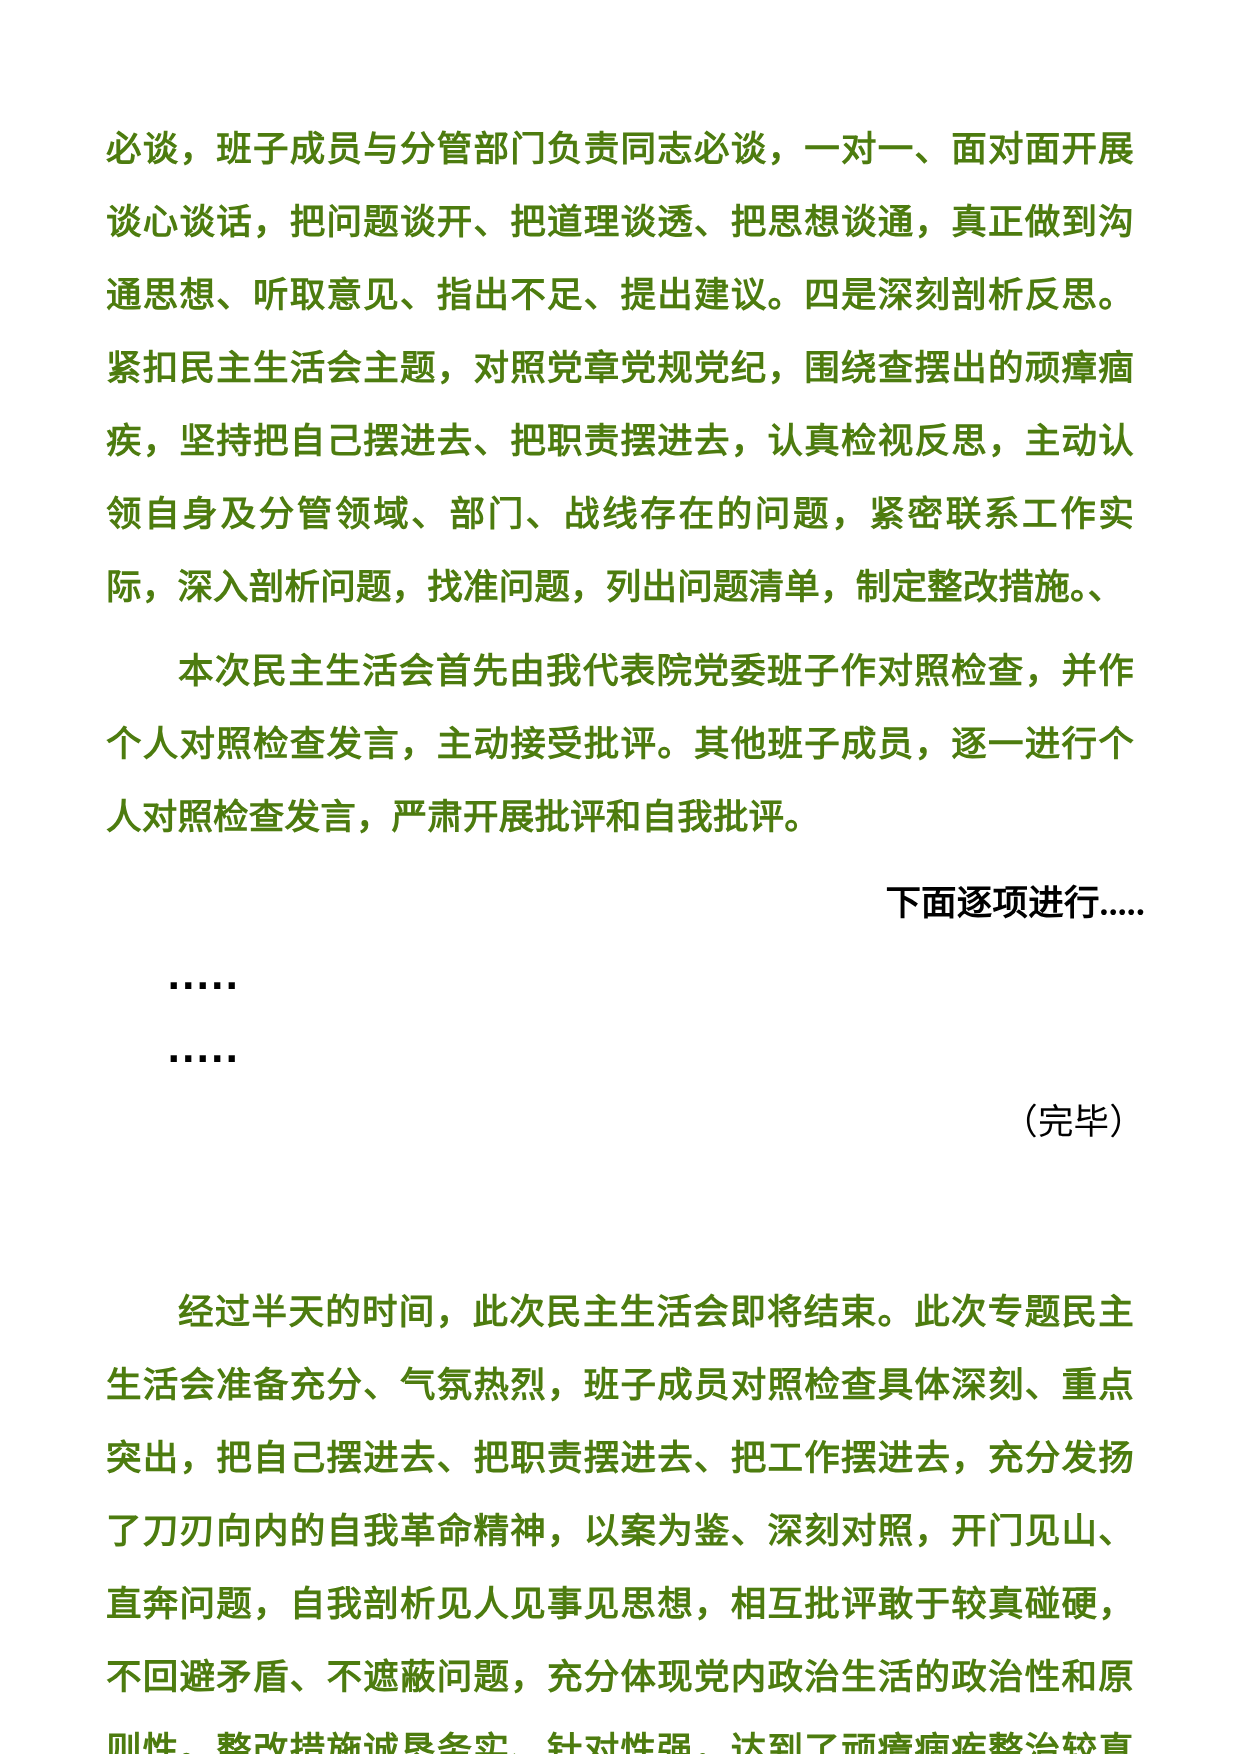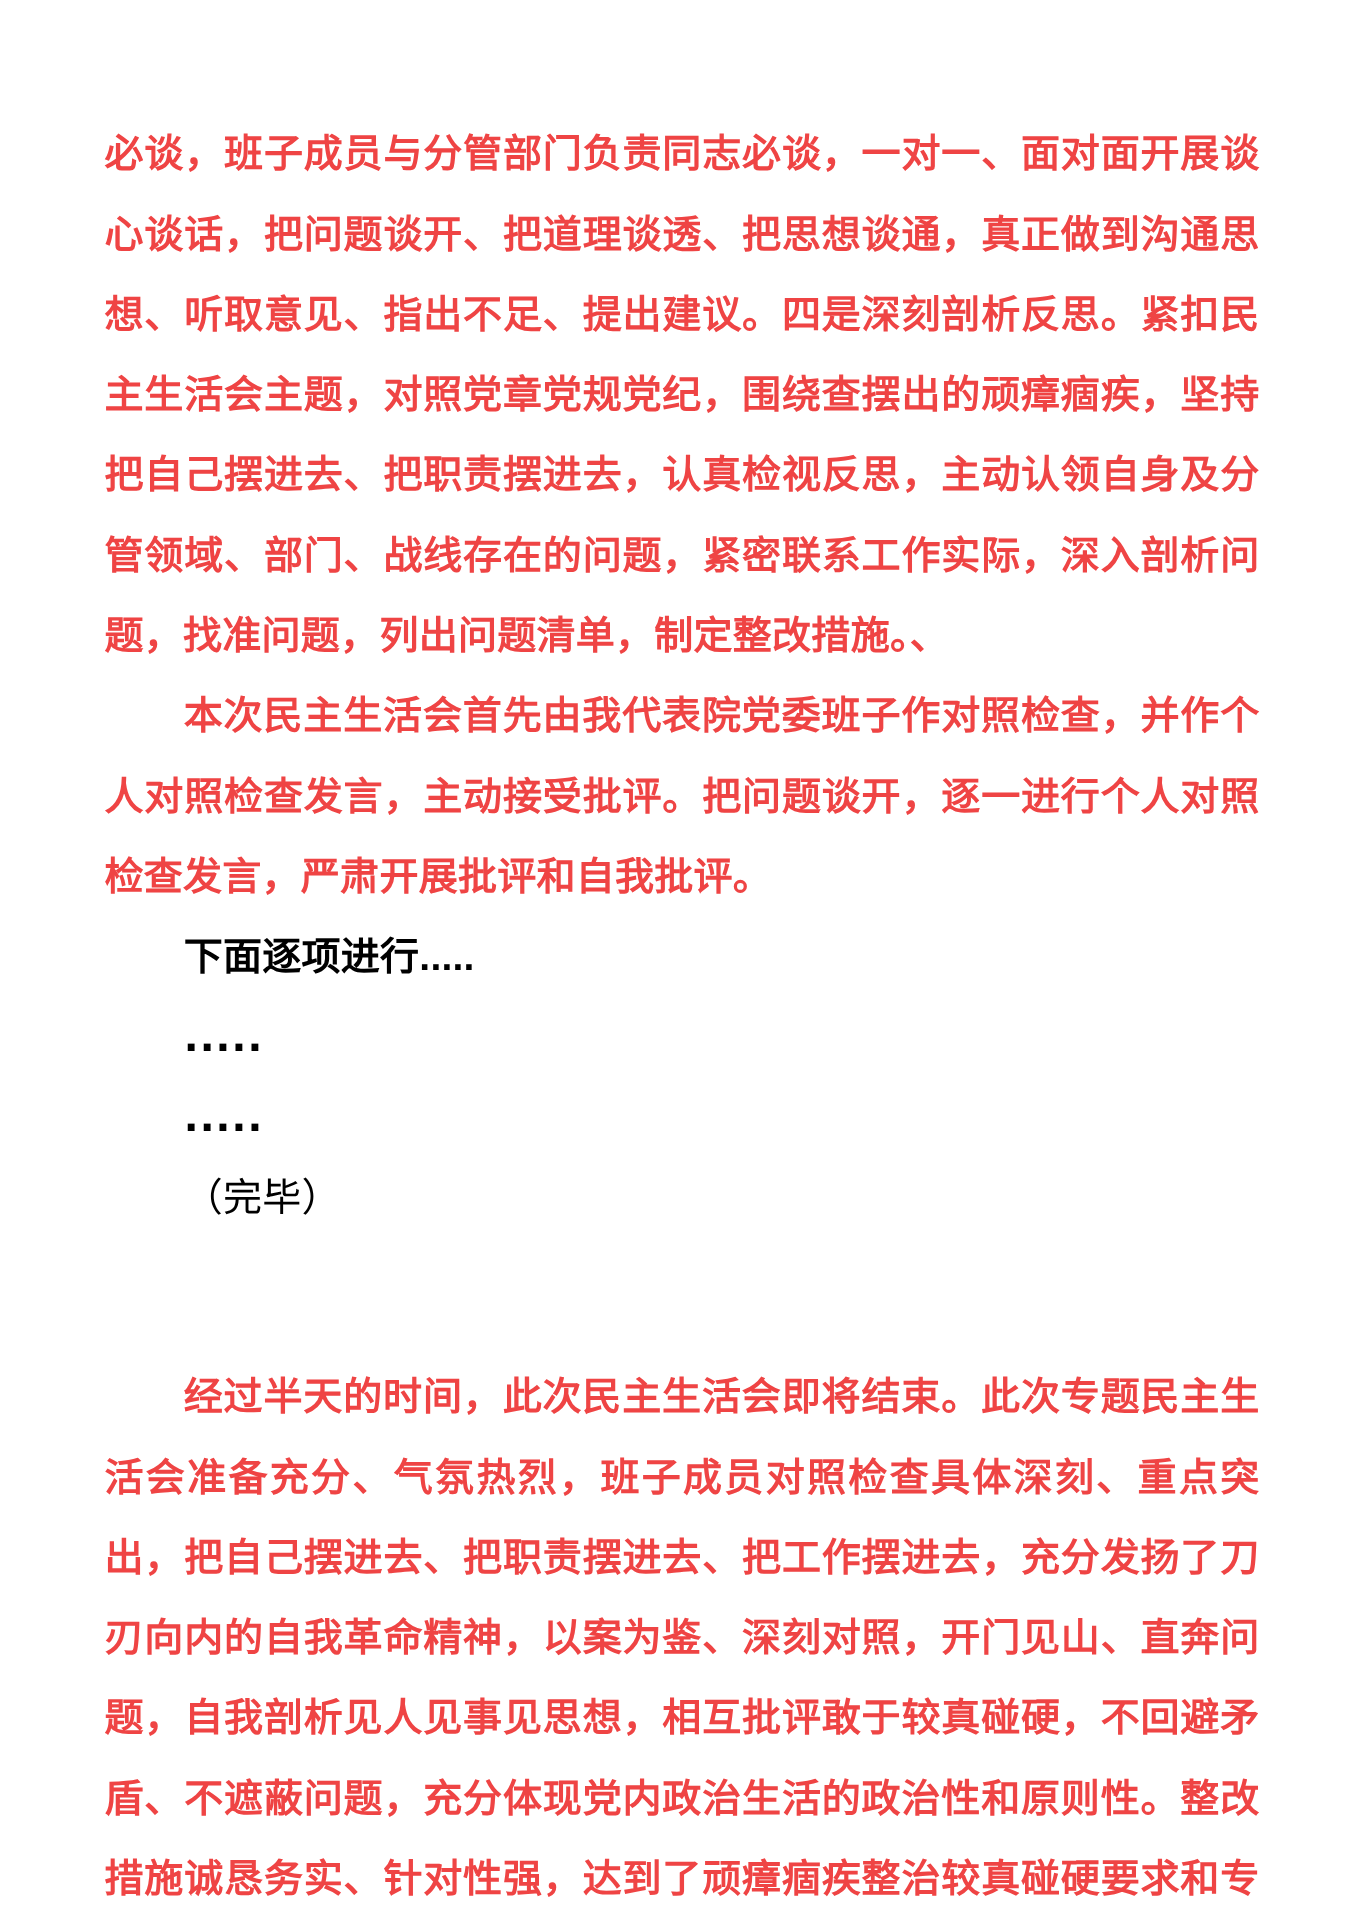--- a/index.html
+++ b/index.html
@@ -21,45 +21,45 @@
 
   .doc-body {
     position: absolute;
     left: 95px;
     top: 104px;
     width: 1050px;
   }
 
   
   .para {
-    font-family: Liberation Serif, serif;
+    font-family: Liberation Mono, monospace;
     font-weight: 700;
     font-size: 35.5px;
     line-height: 73px;
-    color: #ef4444;
+    color: #4d7c0f;
     text-align: justify;
     text-justify: inter-character;
     text-align-last: left;
-    margin: 0;
+    margin: 11px;
     letter-spacing: 0.2px;
     -webkit-font-smoothing: none;
   }
 
   .para.indent {
     text-indent: 72px;
   }
 
   
   .para-light {
-    font-family: Liberation Sans, sans-serif;
+    font-family: Liberation Serif, serif;
     font-weight: 600;
     font-size: 35.5px;
     line-height: 73px;
     color: #000000;
-    text-align: left;
+    text-align: right;
     margin: 0;
     text-indent: 72px;
     letter-spacing: 0.2px;
   }
 
   .para-light.tight {
     font-weight: 500;
   }
 
   
@@ -81,21 +81,21 @@
 </style>
 </head>
 <body>
 
 <div class="page">
   <div class="doc-body">
 
     <div>
       <p class="para">必谈，班子成员与分管部门负责同志必谈，一对一、面对面开展谈心谈话，把问题谈开、把道理谈透、把思想谈通，真正做到沟通思想、听取意见、指出不足、提出建议。四是深刻剖析反思。紧扣民主生活会主题，对照党章党规党纪，围绕查摆出的顽瘴痼疾，坚持把自己摆进去、把职责摆进去，认真检视反思，主动认领自身及分管领域、部门、战线存在的问题，紧密联系工作实际，深入剖析问题，找准问题，列出问题清单，制定整改措施。、</p>
 
-      <p class="para indent">本次民主生活会首先由我代表院党委班子作对照检查，并作个人对照检查发言，主动接受批评。把问题谈开，逐一进行个人对照检查发言，严肃开展批评和自我批评。</p>
+      <p class="para indent">本次民主生活会首先由我代表院党委班子作对照检查，并作个人对照检查发言，主动接受批评。其他班子成员，逐一进行个人对照检查发言，严肃开展批评和自我批评。</p>
 
       <p class="para-light">下面逐项进行.....</p>
 
       <p class="ellipsis-line">.....</p>
 
       <p class="ellipsis-line">.....</p>
 
       <p class="para-light tight">（完毕）</p>
     </div>
 

